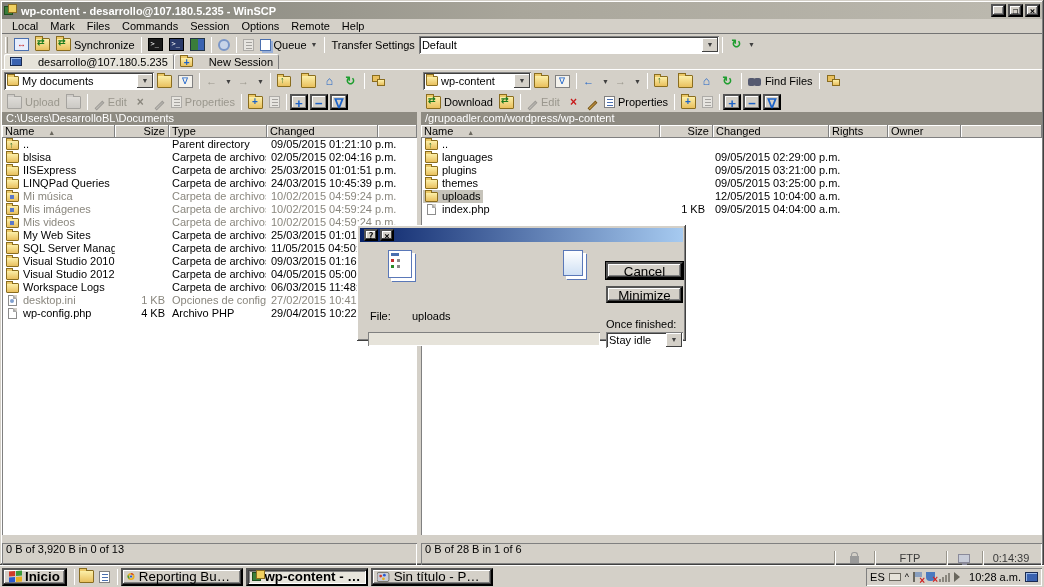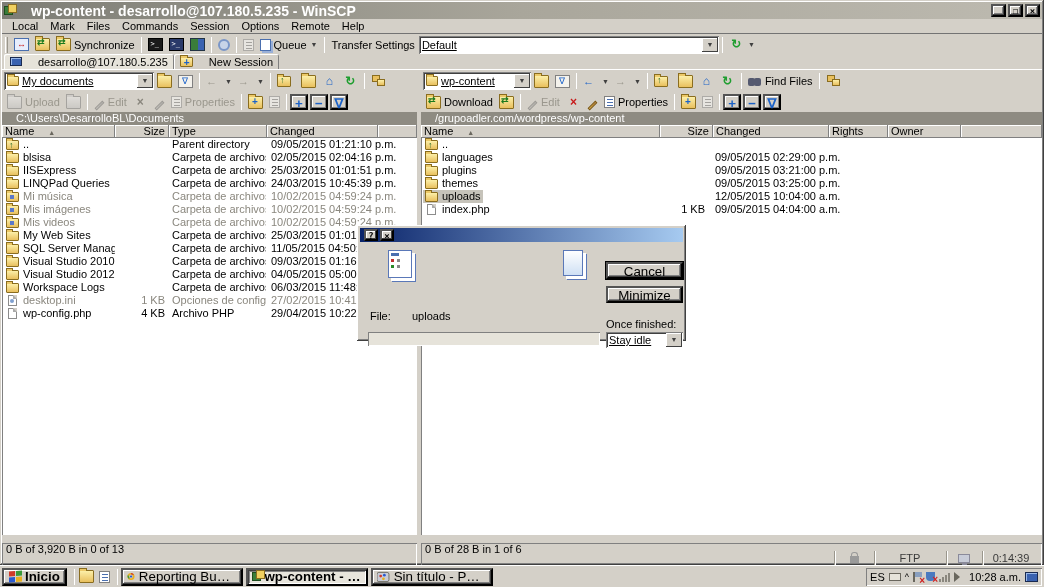--- a/index.html
+++ b/index.html
@@ -4,38 +4,38 @@
 <style>
   * { box-sizing: border-box; margin: 0; padding: 0; }
   html,body { width:1044px; height:587px; overflow:hidden; }
   body { font-family:"Liberation Sans", sans-serif; font-size:11px; color:#000; background:#d4d0c8; position:relative; }
 
   
   .app-window { position:absolute; left:0; top:0; width:1044px; height:565px; background:#d4d0c8;
                 box-shadow: inset -1px -1px 0 #404040, inset 1px 1px 0 #d4d0c8, inset -2px -2px 0 #808080, inset 2px 2px 0 #fff; padding:2px; }
 
   .titlebar { height:17px; background:linear-gradient(90deg,#7d7d75,#a9a69b,#bdbab0); display:flex; align-items:center; padding:0 2px; }
-  .titlebar .title { color:#fff; font-weight:bold; font-size:14px; margin-left:13px; flex:1; white-space:nowrap; overflow:hidden; }
+  .titlebar .title { color:#fff; font-weight:bold; font-size:11px; margin-left:3px; flex:1; white-space:nowrap; overflow:hidden; }
   .app-icon16 { width:14px; height:13px; position:relative; display:inline-block; }
   .app-icon16 .s1 { position:absolute; left:0; top:2px; width:9px; height:9px; background:#3a7d3a; border:1px solid #1e4d1e; }
   .app-icon16 .s2 { position:absolute; left:4px; top:0; width:9px; height:9px; background:#f0d060; border:1px solid #8a6d1f; }
   .winbtn { width:15px; height:13px; margin-left:2px; background:#d4d0c8; box-shadow: inset -1px -1px 0 #404040, inset 1px 1px 0 #fff, inset -2px -2px 0 #808080; font-size:9px; font-weight:bold; line-height:11px; text-align:center; font-family:"DejaVu Sans Mono",monospace; }
 
   .menubar { height:14px; display:flex; align-items:center; padding-left:4px; gap:0; }
   .menu-item { padding:0 6px; height:14px; line-height:14px; }
 
   .toolbar { height:22px; display:flex; align-items:center; padding-left:2px; border-top:1px solid #737373; }
   .tb-sep { width:1px; height:16px; background:#9a968c; border-right:1px solid #fff; margin:0 3px; }
   .tb-handle { width:3px; height:16px; border-left:1px solid #fff; border-right:1px solid #9a968c; margin:0 3px 0 1px; }
   .tbtn { height:20px; display:flex; align-items:center; gap:3px; padding:0 3px; color:#000; }
   .tbtn.dim { color:#9a978d; }
   .drop-arrow { font-size:7px; color:#404040; margin-left:1px; }
 
   .combo { display:flex; align-items:center; background:#fff; height:18px; box-shadow: inset 1px 1px 0 #808080, inset -1px -1px 0 #fff, inset 2px 2px 0 #404040; padding-left:3px; }
-  .combo .cval { flex:1; white-space:nowrap; overflow:hidden;text-decoration:underline; }
+  .combo .cval { flex:1; white-space:nowrap; overflow:hidden; }
   .combo .cbtn { width:16px; height:14px; margin:0 1px; background:#d4d0c8; box-shadow: inset -1px -1px 0 #404040, inset 1px 1px 0 #fff; font-size:7px; text-align:center; line-height:14px; color:#404040; flex:none; }
 
   .tabbar { height:15px; display:flex; align-items:flex-end; padding-left:2px; border-bottom:1px solid #fff; }
   .tab { height:15px; display:flex; align-items:center; gap:16px; padding:0 6px; background:#d4d0c8;
          box-shadow: inset 1px 1px 0 #fff, inset -1px 0 0 #808080; border-radius:2px 2px 0 0; }
   .tab.active { background:#e6e3da; font-weight:normal; }
 
   
   .panels { display:flex; height:465px; }
   .panel { display:flex; flex-direction:column; }
@@ -43,21 +43,21 @@
   .panel.right { flex:1; }
   .splitter { width:4px; background:#d4d0c8; }
 
   .ptool { display:flex; align-items:center; padding-left:2px; }
   .ptool1 { height:22px; }
   .ptool2 { height:20px; }
   .pbtn { height:18px; display:flex; align-items:center; gap:3px; padding:0 3px; }
   .pbtn.dim { color:#9a978d; }
   .sqbtn { width:18px; height:16px; background:#d4d0c8; box-shadow: inset -1px -1px 0 #808080, inset 1px 1px 0 #fff; text-align:center; line-height:15px; font-weight:bold; color:#1b62c8; margin-right:2px; }
 
-  .pathbar { height:13px; background:#8e8b82; color:#fff; line-height:13px; padding-left:14px; white-space:nowrap; overflow:hidden; }
+  .pathbar { height:13px; background:#8e8b82; color:#fff; line-height:13px; padding-left:4px; white-space:nowrap; overflow:hidden; }
 
   .cols { height:13px; display:flex; background:#d4d0c8; }
   .hcell { height:13px; line-height:12px; padding-left:3px; box-shadow: inset -1px -1px 0 #808080, inset 1px 1px 0 #fff; white-space:nowrap; overflow:hidden; }
   .hcell.num { text-align:right; padding-right:4px; }
   .sortmark { font-size:7px; color:#6a675e; margin-left:14px; }
 
   .filelist { flex:1; background:#fff; overflow:hidden; box-shadow: inset 1px 0 0 #808080; position:relative; }
   .frow { display:flex; height:13px; line-height:13px; white-space:nowrap; }
   .frow .cell { overflow:hidden; }
   .frow.dim { color:#8a877e; }

